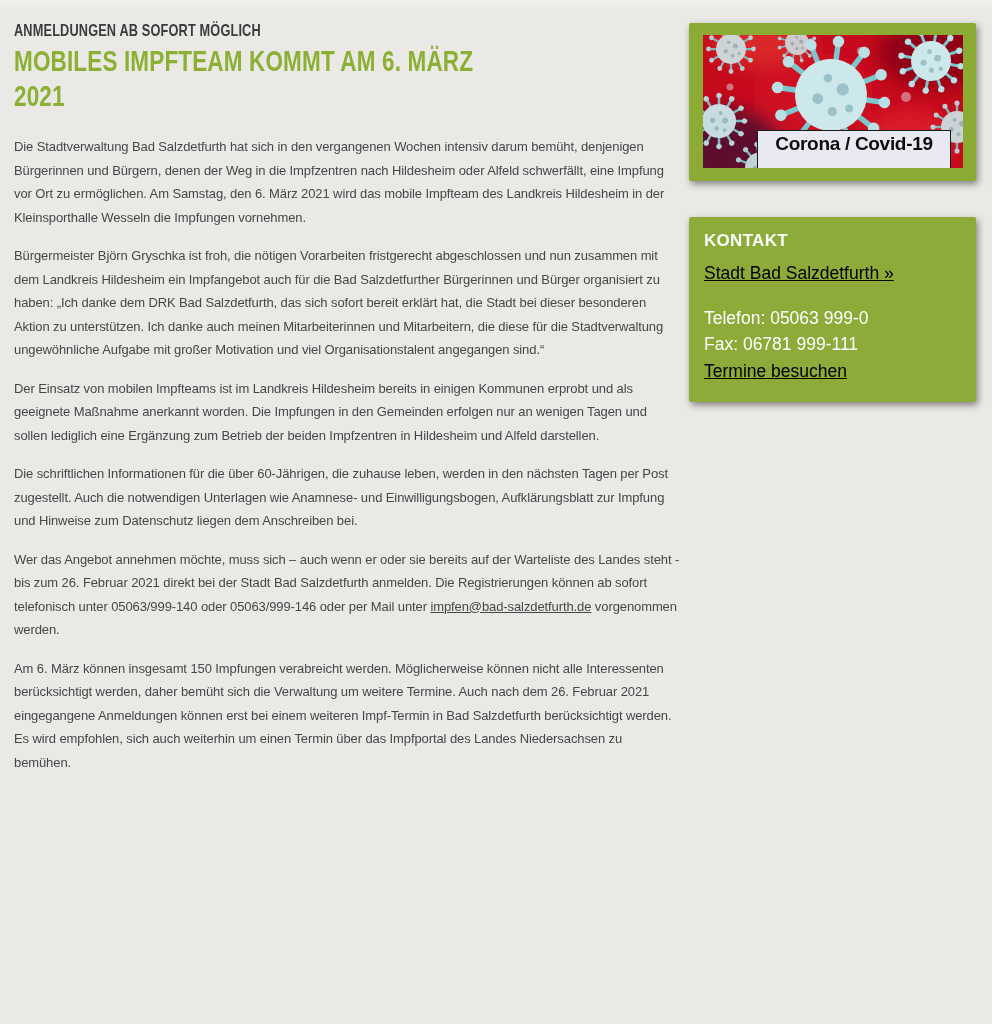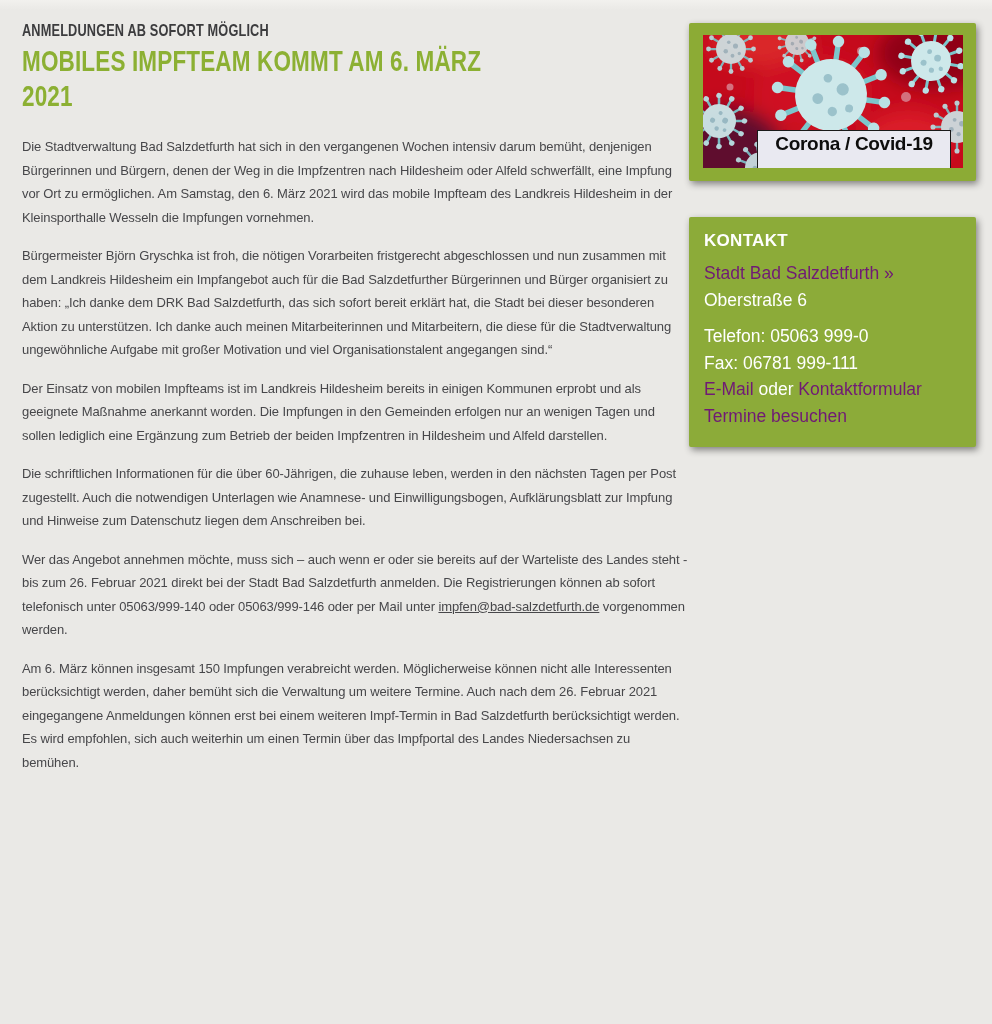--- a/index.html
+++ b/index.html
@@ -6,21 +6,21 @@
   body{
     width:992px;height:1024px;overflow:hidden;
     background:#eae9e6;
     font-family:"Liberation Sans",sans-serif;
     -webkit-font-smoothing:antialiased;
   }
   .page{position:relative;width:992px;height:1024px;
     background:linear-gradient(#f2f1ee 0,#eae9e6 10px);}
 
   
-  .article{position:absolute;left:22px;top:21px;width:668px;}
+  .article{position:absolute;left:14px;top:21px;width:668px;}
   .kicker{
     font-size:17px;font-weight:bold;color:#3c3c3e;
     letter-spacing:.2px;white-space:nowrap;
     transform:scaleX(.75);transform-origin:0 50%;
     line-height:20px;
   }
   .title{
     margin:2px 0 22px;width:640px;
     font-size:30px;line-height:35px;font-weight:bold;color:#8cb033;
     transform:scaleX(.75);transform-origin:0 0;
@@ -52,22 +52,22 @@
     margin-top:36px;width:287px;box-sizing:border-box;
     background:#8cab39;border-radius:2px;
     padding:13px 30px 18px 15px;
     box-shadow:2px 3px 7px rgba(0,0,0,.45);
     color:#fff;font-size:17.5px;line-height:26.5px;
   }
   .contact-card h2{
     margin:0 0 8px;font-size:17px;font-weight:bold;color:#fff;
     letter-spacing:.3px;line-height:22px;
   }
-  .clink{color:#701a75;cursor:pointer;}
-  .spaced{margin-top:10px;}
+  .clink{color:#000000;text-decoration:underline;cursor:pointer;}
+  .spaced{margin-top:18px;}
 </style>
 </head>
 <body>
 
 <div class="page">
 
   <main class="article">
     <div class="kicker">ANMELDUNGEN AB SOFORT MÖGLICH</div>
     <h1 class="title">MOBILES IMPFTEAM KOMMT AM 6. MÄRZ 2021</h1>
 
@@ -153,21 +153,19 @@
           <use href="#virus" transform="translate(182,133) scale(.7)" opacity=".85"></use>
           <use href="#virus" transform="translate(128,60) scale(1.8) rotate(8)"></use>
         </svg>
         <div class="image-label">Corona / Covid-19</div>
       </div>
     </figure>
 
     <section class="contact-card">
       <h2>KONTAKT</h2>
       <a class="clink">Stadt Bad Salzdetfurth »</a>
-      <div>Oberstraße 6</div>
       <div class="spaced">Telefon: 05063 999-0</div>
       <div>Fax: 06781 999-111</div>
-      <div><a class="clink">E-Mail</a><span> oder </span><a class="clink">Kontaktformular</a></div>
       <a class="clink">Termine besuchen</a>
     </section>
 
   </aside>
 </div>
 
 </body></html>

